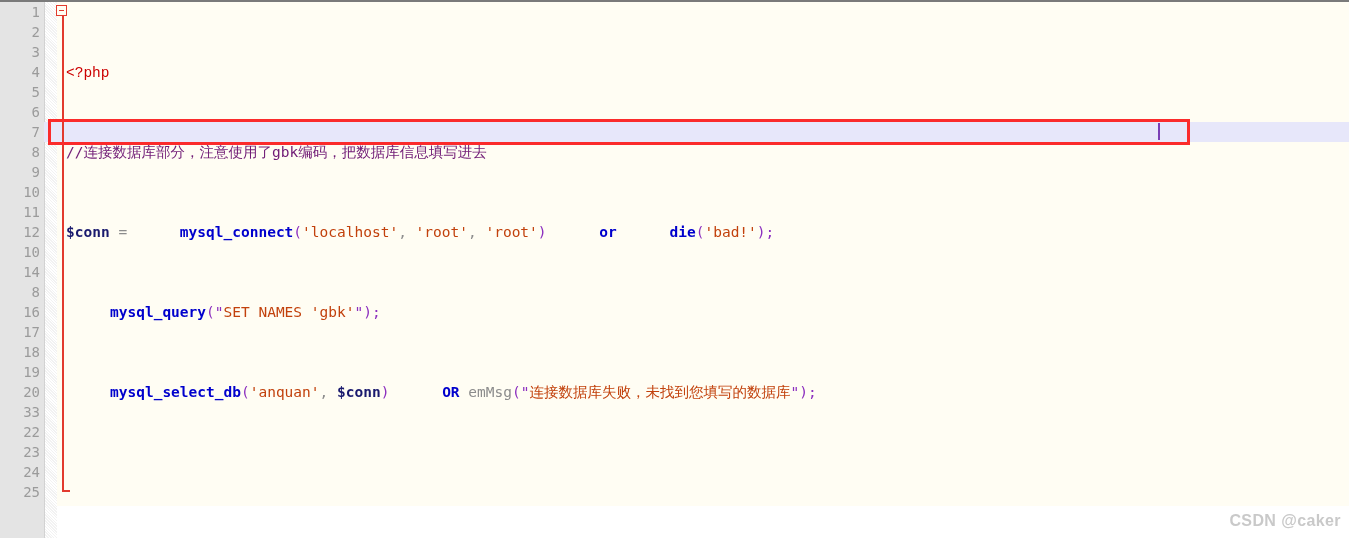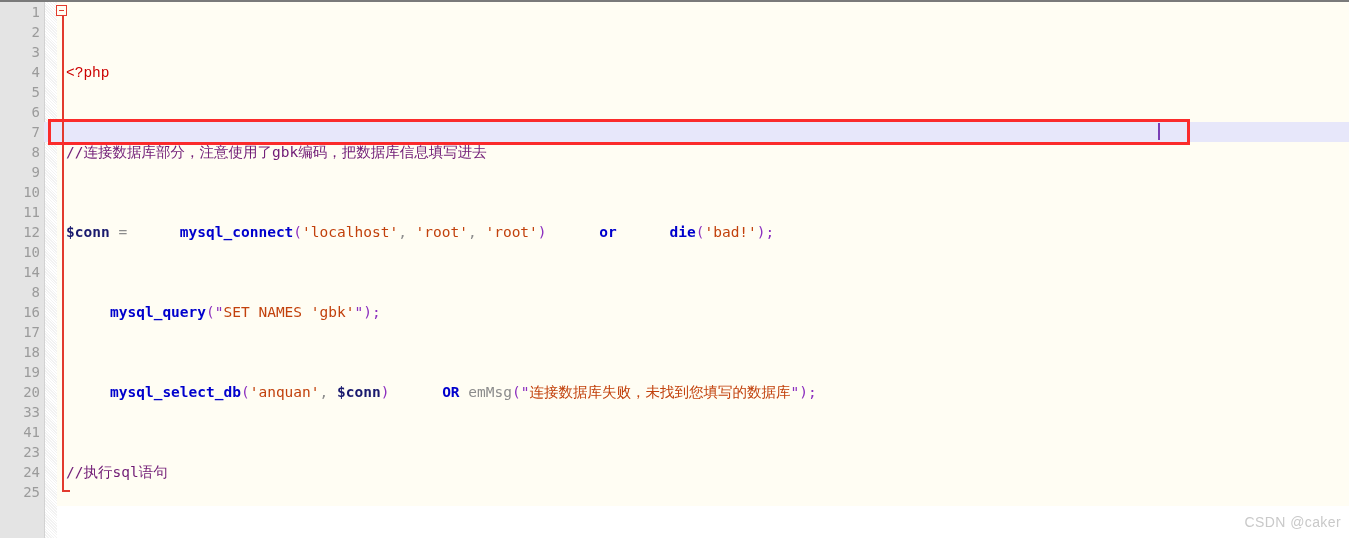--- a/index.html
+++ b/index.html
@@ -139,23 +139,24 @@
   .tag    { color: #cc0000; font-family: Liberation Mono, monospace; }                      
   .str    { color: #c2410c; }                      
   .q      { color: #8c2fbf; }                      
   .plain  { color: #8c8c8c; }
 
   
   .watermark {
     position: absolute;
     right: 8px; bottom: 8px;
     font-family: "Liberation Sans", sans-serif;
-    font-size: 14px;
+    font-size: 16px;
     color: #c9c9c9;
     letter-spacing: 0.4px;
+    font-weight: bold;
   }
 </style>
 </head>
 <body>
 
 <div id="editor">
 
   <div class="top-rule"></div>
 
   <div class="gutter"></div>
@@ -187,39 +188,38 @@
     <div>12</div>
     <div>10</div>
     <div>14</div>
     <div>8</div>
     <div>16</div>
     <div>17</div>
     <div>18</div>
     <div>19</div>
     <div>20</div>
     <div>33</div>
-    <div>41</div>
+    <div>22</div>
     <div>23</div>
     <div>24</div>
     <div>25</div>
   </div>
 
   <div class="code">
 
     <div class="ln"><span class="tag">&lt;?php</span></div>
 
     <div class="ln"><span class="cmt">//连接数据库部分，注意使用了gbk编码，把数据库信息填写进去</span></div>
 
     <div class="ln"><span class="var">$conn</span><span class="plain"> = </span><span class="kw">mysql_connect</span><span class="q">(</span><span class="str">'localhost'</span><span class="plain">, </span><span class="str">'root'</span><span class="plain">, </span><span class="str">'root'</span><span class="q">) </span><span class="kw">or</span><span class="plain"> </span><span class="kw">die</span><span class="q">(</span><span class="str">'bad!'</span><span class="q">);</span></div>
 
     <div class="ln"><span class="kw">mysql_query</span><span class="q">(</span><span class="q">"</span><span class="str">SET NAMES 'gbk'</span><span class="q">"</span><span class="q">);</span></div>
 
     <div class="ln"><span class="kw">mysql_select_db</span><span class="q">(</span><span class="str">'anquan'</span><span class="plain">, </span><span class="var">$conn</span><span class="q">) </span><span class="kw">OR</span><span class="plain"> emMsg</span><span class="q">(</span><span class="q">"</span><span class="str">连接数据库失败，未找到您填写的数据库</span><span class="q">"</span><span class="q">);</span></div>
 
-    <div class="ln"><span class="cmt">//执行sql语句</span></div>
 
     
 
     
 
     
 
     
 
     

